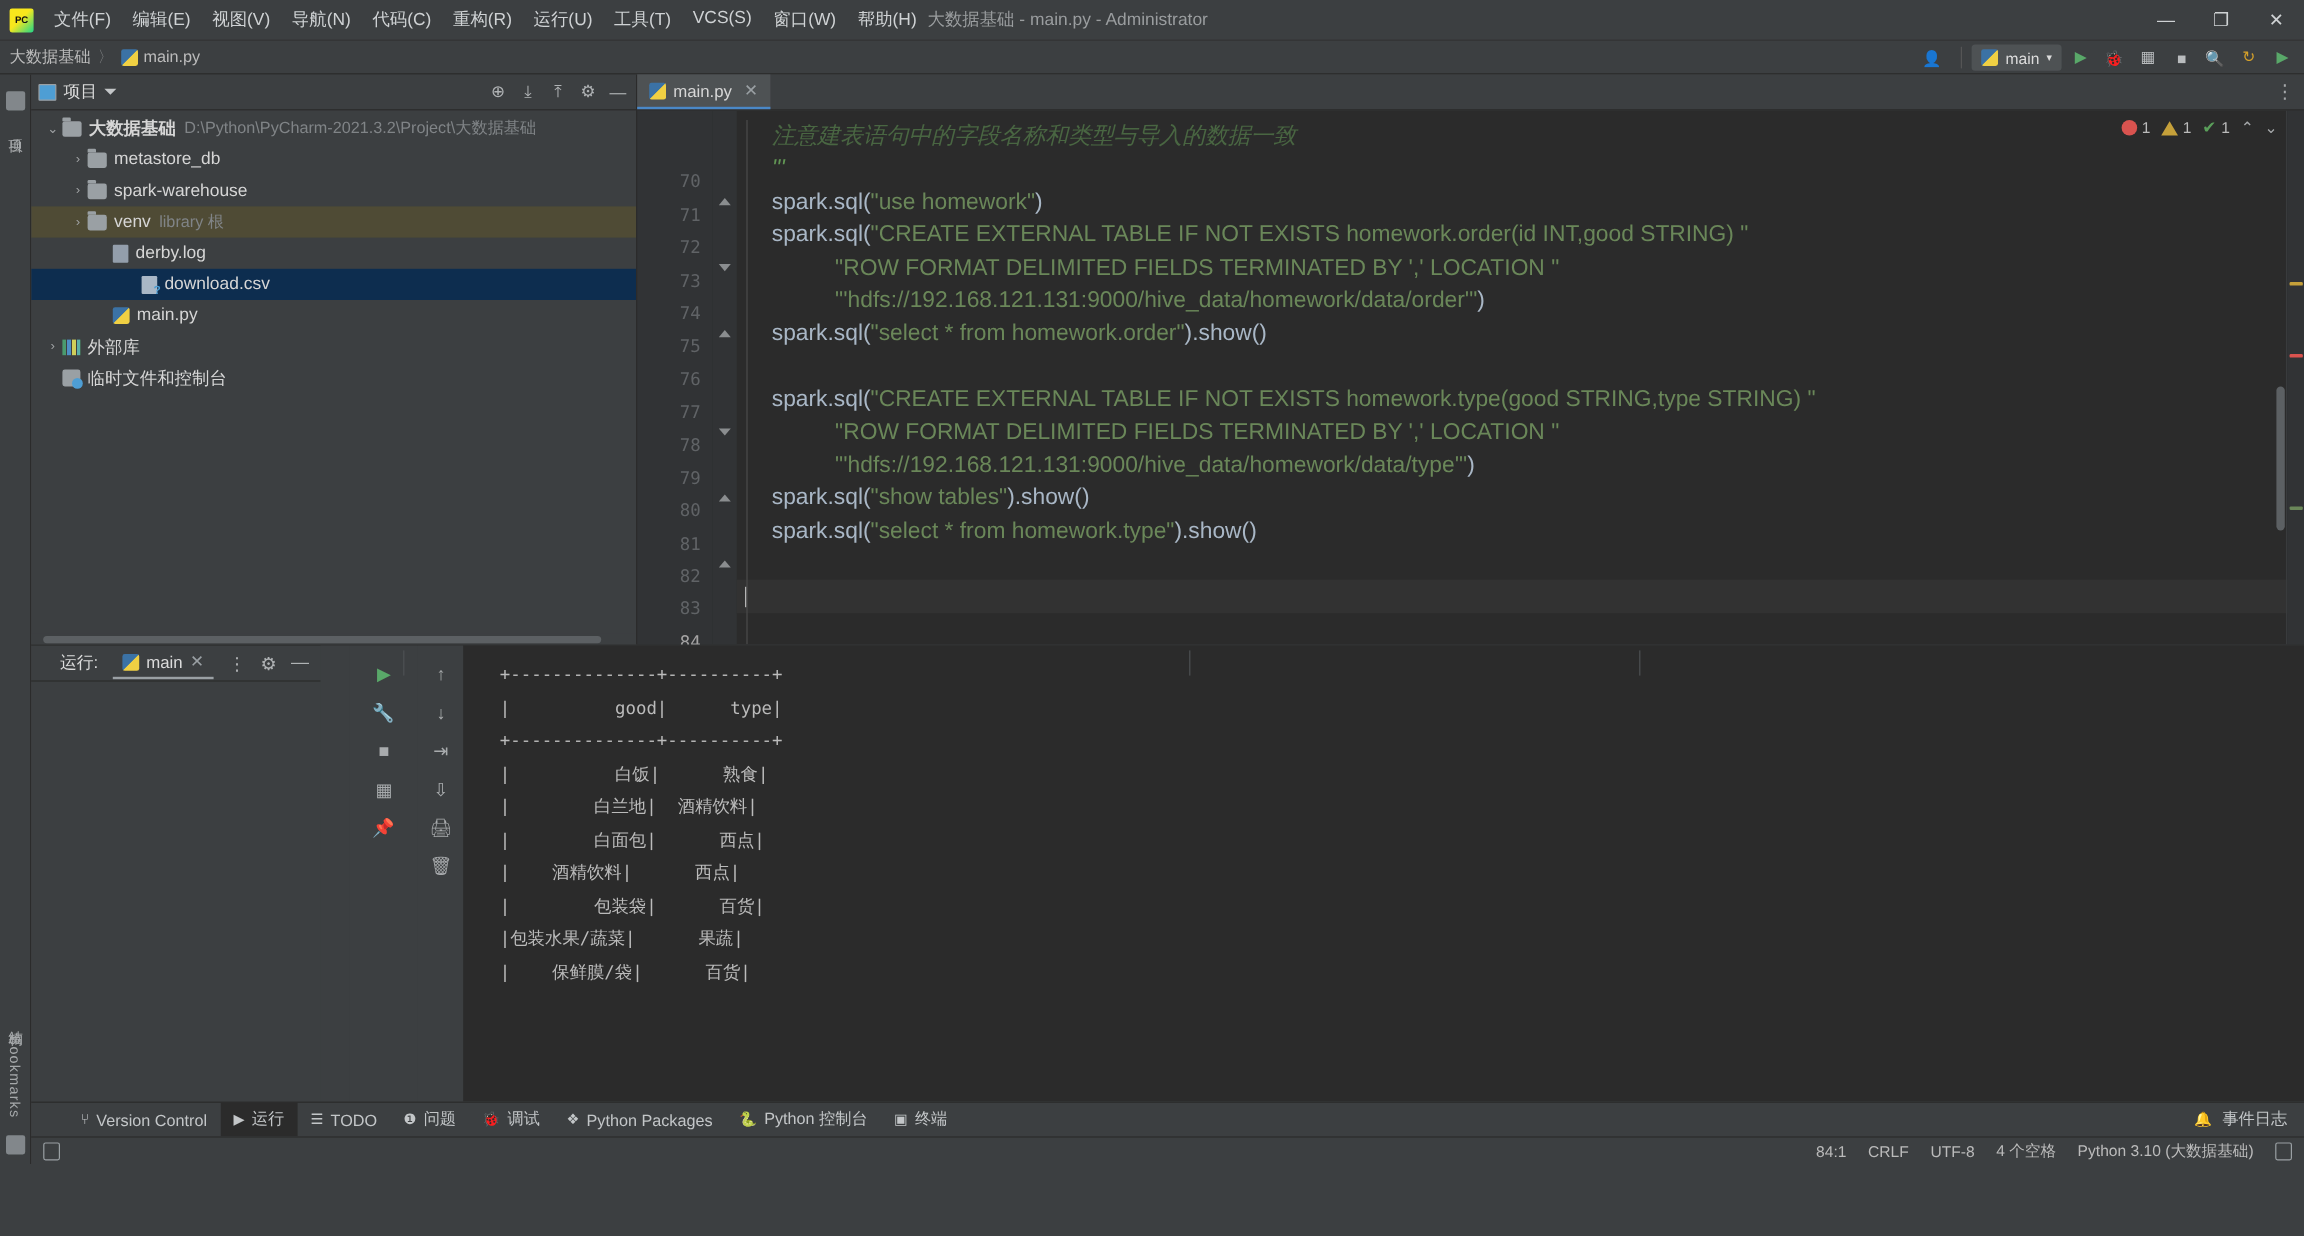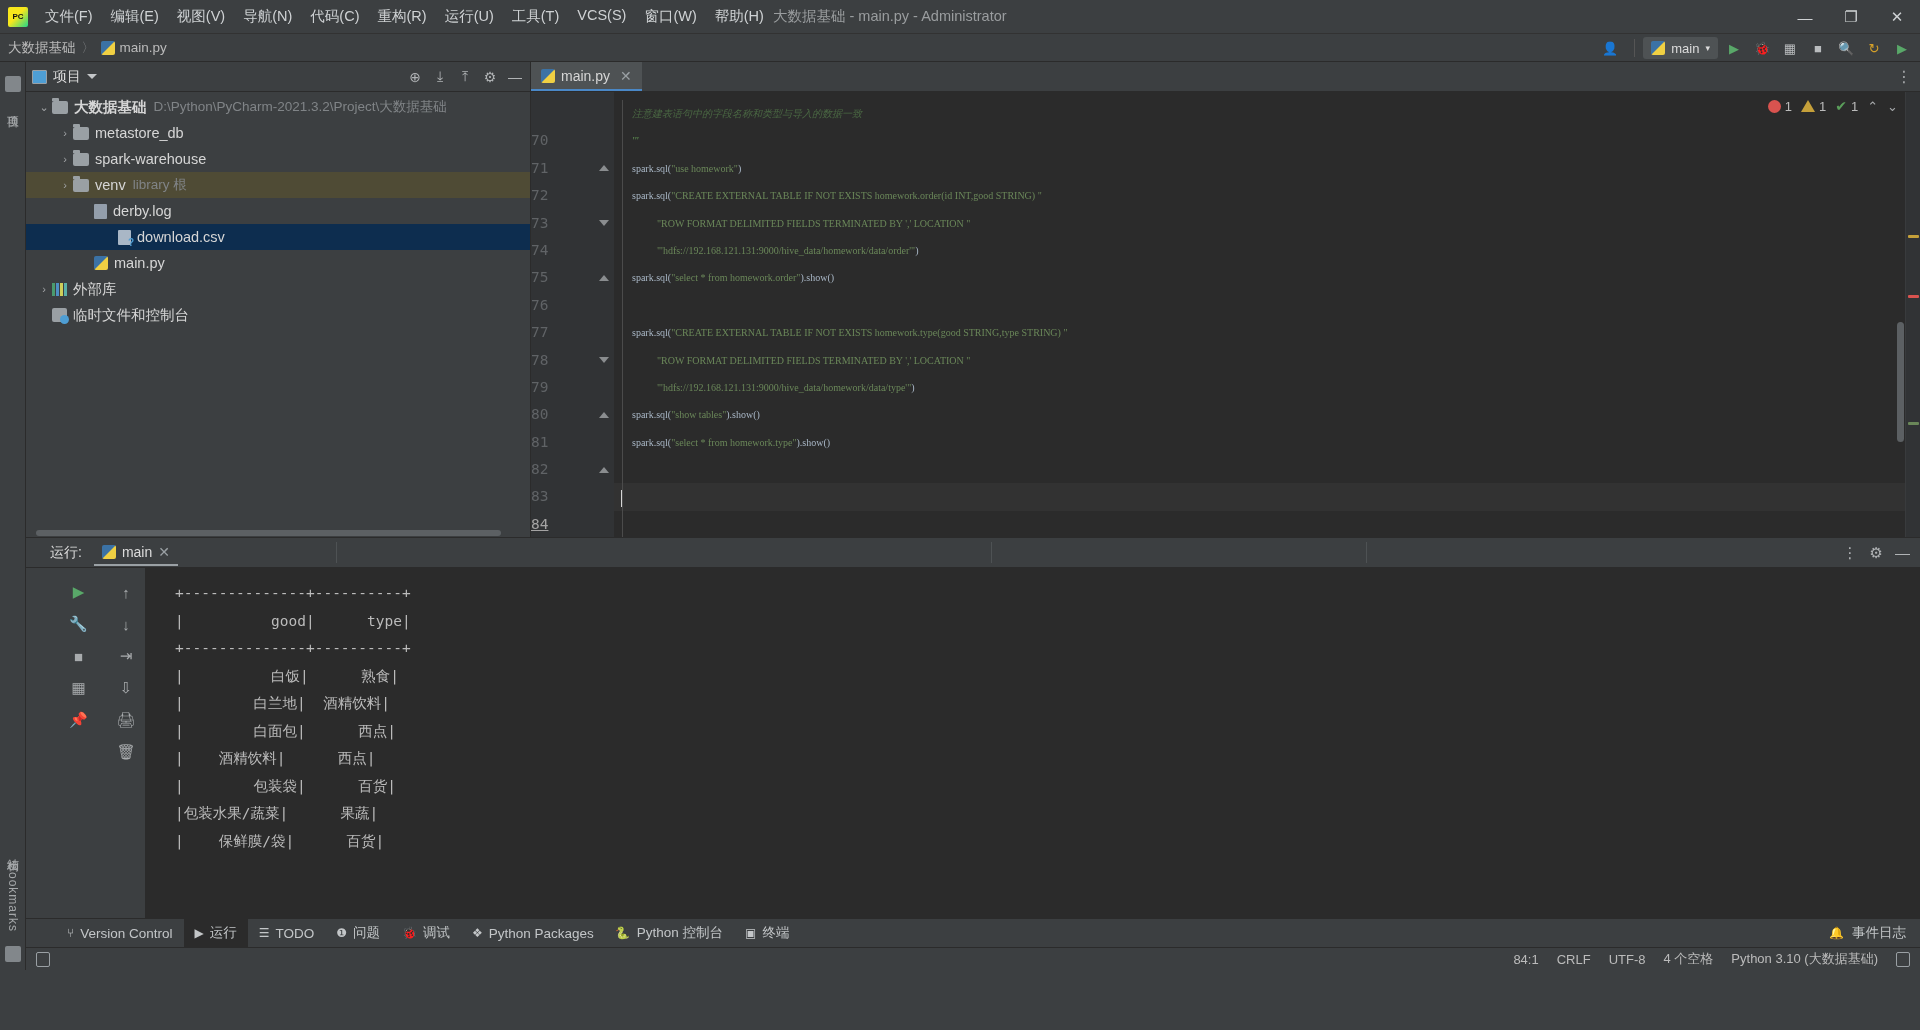--- a/index.html
+++ b/index.html
@@ -98,48 +98,48 @@
 
   
   #editor-area { flex:1; display:flex; flex-direction:column; min-width:0; background:#2b2b2b; }
   #tabs { height:30px; background:#3c3f41; display:flex; align-items:stretch; border-bottom:1px solid #2b2b2b; position:relative; }
   .tab { display:flex;align-items:center;gap:6px;padding:0 10px;font-size:14px;color:#d6d6d6;
          background:#4e5254; border-bottom:2px solid #4a88c7; }
   .tab .x { color:#9aa0a4; font-size:14px; margin-left:4px; }
   #tabs-right { margin-left:auto; display:flex; align-items:center; padding-right:8px; color:#a5a8aa; }
 
   #editor-wrap{flex:1;display:flex;min-height:0;position:relative;overflow:hidden;}
-  #gutter { width:63px; flex:none; background:#313335; text-align:left; padding-top:8px; }
+  #gutter { width:63px; flex:none; background:#313335; text-align:right; padding-top:20px; }
   .lnum { height:27.4px; line-height:27.4px; font-size:14.5px; color:#606366; padding-right:10px; font-family:"DejaVu Sans Mono","Liberation Mono",monospace; }
   .lnum.cur { color:#a4a3a3;text-decoration:underline; }
   #fold-col { width:20px; flex:none; background:#313335; padding-top:8px; }
   .fold { height:27.4px; display:flex; align-items:center; justify-content:center; }
   .fold-tri{width:0;height:0;border-left:5px solid transparent;border-right:5px solid transparent;border-top:6px solid #8a8d8f;}
   .fold-tri-up{width:0;height:0;border-left:5px solid transparent;border-right:5px solid transparent;border-bottom:6px solid #8a8d8f;}
   #code { flex:1; padding-top:8px; position:relative; overflow:hidden; min-width:0; }
-  .cline { height:27.4px; line-height:27.4px; font-size:10px; white-space:pre;
-           font-family:Liberation Serif, serif; padding-left:8px; }
+  .cline { height:27.4px; line-height:27.4px; font-size:19px; white-space:pre;
+           font-family:Liberation Sans, sans-serif; padding-left:8px; }
   .cline.current { background:#323232; }
   .c-cm { color:#629755; font-style:italic; }
   .c-str { color:#6a8759; }
   .c-txt { color:#a9b7c6; }
   #indent-guide{position:absolute;left:8px;top:8px;bottom:0;width:1px;background:#4b4b4b;}
   #inspect-bar { position:absolute; right:0; top:0; width:14px; bottom:0; background:#313335; }
   #inspect-strip{ position:absolute; right:14px; top:0; bottom:0; width:1px; background:#393b3d;}
   .marker{position:absolute;right:1px;width:11px;height:3px;border-radius:1px;}
 
   #status-inline { position:absolute; right:22px; top:6px; display:flex; align-items:center; gap:9px; font-size:13px; z-index:5;}
   .chip { display:flex; align-items:center; gap:4px; }
   .dot-err{width:13px;height:13px;border-radius:50%;background:#d9534f;}
   .tri-warn{width:0;height:0;border-left:7px solid transparent;border-right:7px solid transparent;border-bottom:12px solid #c5a03a;}
   .check-ok{color:#5a9e5a;font-size:14px;}
   .ed-scroll{position:absolute;right:16px;top:230px;width:7px;height:120px;background:#5c6063;border-radius:4px;}
 
   
-  #run-panel { height:440px; background:#3c3f41; display:flex; flex-direction:column; border-top:1px solid #2b2b2b; }
+  #run-panel { height:440px; background:#3c3f41; display:flex; flex-direction:row; border-top:1px solid #2b2b2b; }
   #run-head { height:30px; display:flex; align-items:center; padding-left:24px; gap:12px; border-bottom:1px solid #2b2b2b; position:relative; }
   #run-head-label{font-size:14px;color:#dcdcdc;}
   #run-tab{display:flex;align-items:center;gap:6px;font-size:14px;color:#dcdcdc;padding:4px 8px;border-bottom:2px solid #9aa0a4;}
   #run-head-right{margin-left:auto;display:flex;align-items:center;gap:12px;padding-right:10px;color:#b0b3b5;font-size:15px;}
   #run-sep1{position:absolute;left:310px;top:4px;bottom:4px;width:1px;background:#4e5254;}
   #run-sep2{position:absolute;left:965px;top:4px;bottom:4px;width:1px;background:#4e5254;}
   #run-sep3{position:absolute;left:1340px;top:4px;bottom:4px;width:1px;background:#4e5254;}
   #run-body { flex:1; display:flex; min-height:0; }
   #run-gutter { width:57px; flex:none; background:#3c3f41; display:flex; flex-direction:column; align-items:center; padding-top:8px; gap:0; }
   .rg { width:34px;height:32px;display:flex;align-items:center;justify-content:center;color:#a8abad;font-size:15px;}

